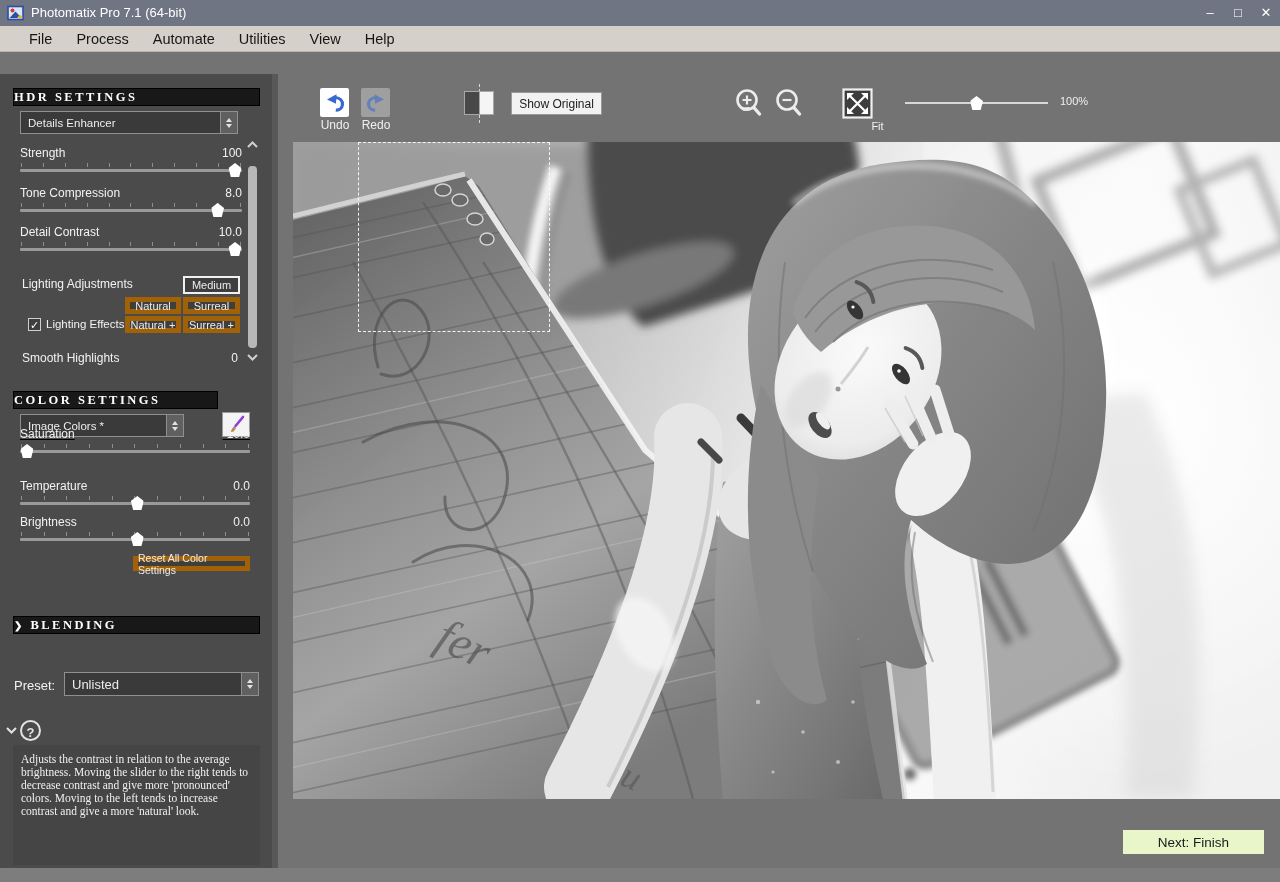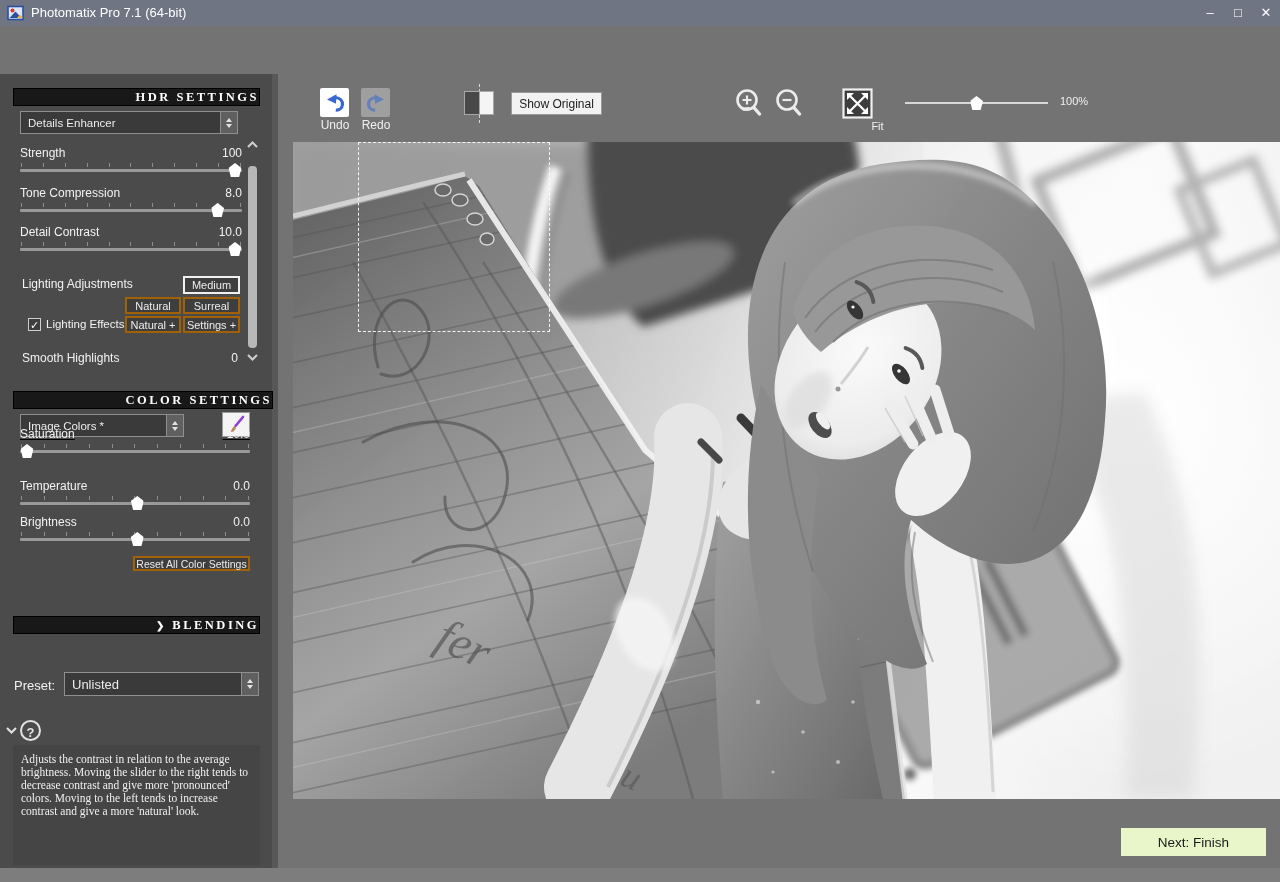--- a/index.html
+++ b/index.html
@@ -17,38 +17,38 @@
   .menu-item{padding:0 12px;font-size:14.5px;color:#161616;height:26px;line-height:26px;cursor:pointer;}
   .docbar{left:0;top:52px;width:1280px;height:22px;background:#595959;}
   .docbar span{position:absolute;left:278px;right:0;text-align:center;line-height:22px;font-size:12.5px;color:#f0f0f0;}
 
   
   .sidebar{left:0;top:74px;width:272px;height:794px;background:#4b4b4b;}
   .divider{left:272px;top:74px;width:6px;height:794px;background:#585858;}
   .bottom-strip{left:0;top:868px;width:1280px;height:14px;background:#7d7d7d;}
 
   .panel-h{background:#181818;border:1px solid #000;color:#fff;font-family:"Liberation Serif",serif;
-    font-size:12.5px;font-weight:bold;letter-spacing:2.5px;display:flex;align-items:center;justify-content:flex-end;box-sizing:border-box;}
+    font-size:12.5px;font-weight:bold;letter-spacing:2.5px;display:flex;align-items:center;justify-content:flex-start;box-sizing:border-box;}
 
   .dropdown{background:#3a3a3a;border:1px solid #8f8f8f;color:#ececec;display:flex;align-items:center;
     padding-left:7px;font-size:11.5px;box-sizing:border-box;cursor:pointer;}
   .spin{margin-left:auto;width:16px;align-self:stretch;background:#606060;border-left:1px solid #8f8f8f;
     display:flex;flex-direction:column;align-items:center;justify-content:center;gap:2px;}
   .spin .up{width:0;height:0;border-left:3.5px solid transparent;border-right:3.5px solid transparent;border-bottom:4px solid #e2e2e2;}
   .spin .dn{width:0;height:0;border-left:3.5px solid transparent;border-right:3.5px solid transparent;border-top:4px solid #e2e2e2;}
 
   .slider{}
   .srow{display:flex;justify-content:space-between;font-size:12px;color:#f2f2f2;margin-bottom:3px;}
   .ticks{display:flex;justify-content:space-between;height:4px;margin:0 1px 2px 1px;}
   .ticks i{width:1px;height:4px;background:#8d8d8d;}
   .track{position:relative;height:3px;background:#999;border-radius:1px;cursor:pointer;}
   .thumb{position:absolute;top:-6px;width:13px;height:14px;background:#fff;transform:translateX(-50%);
     clip-path:polygon(50% 0,100% 36%,82% 100%,18% 100%,0 36%);}
 
-  .chip{background:#3e3e3e;border:2px solid #a16207;color:#ececec;font-size:11px;display:flex;
+  .chip{background:#3e3e3e;border:5px solid #a16207;color:#ececec;font-size:11px;display:flex;
     align-items:center;justify-content:center;box-sizing:border-box;cursor:pointer;}
   .chip.sel{border:2px solid #f0f0f0;}
   .checkbox{width:13px;height:13px;background:#3e3e3e;border:1px solid #cfcfcf;color:#fff;font-size:11px;
     line-height:12px;text-align:center;cursor:pointer;box-sizing:border-box;}
   .sb-label{font-size:12px;color:#f2f2f2;}
 
   .scrollbar-thumb{background:#b8b8b8;border-radius:4px;}
   .help-box{background:#454545;color:#f0f0f0;font-family:"Liberation Serif",serif;font-size:11.5px;
     line-height:13px;padding:8px 8px;box-sizing:border-box;}
   .qcircle{width:21px;height:21px;border:2px solid #e3e3e3;border-radius:50%;color:#e3e3e3;text-align:center;
@@ -59,21 +59,21 @@
   .icon-btn.disabled{background:#9f9f9f;}
   .tool-label{font-size:12px;color:#f0f0f0;text-align:center;}
   .show-orig{background:#f2f2f2;border:1px solid #9a9a9a;color:#1c1c1c;font-size:12px;display:flex;
     align-items:center;justify-content:center;cursor:pointer;box-sizing:border-box;}
   .split-icon{width:30px;height:24px;border:1px solid #a8a8a8;box-sizing:border-box;display:flex;cursor:pointer;}
   .split-icon .l{flex:1;background:#484848;border-right:1px solid #a8a8a8;}
   .split-icon .r{flex:1;background:#f5f5f5;}
   .dashline{width:0;border-left:1px dashed #d8d8d8;}
   .ztrack{position:relative;height:14px;cursor:pointer;}
   .ztrack .line{position:absolute;left:0;right:0;top:6px;height:2px;background:#d8d8d8;}
-  .next-btn{background:#e9f6c9;border:1px solid #737373;color:#1a1a1a;font-size:13.5px;display:flex;
+  .next-btn{background:#e9f6c9;border:3px solid #737373;color:#1a1a1a;font-size:13.5px;display:flex;
     align-items:center;justify-content:center;cursor:pointer;box-sizing:border-box;}
 
   .photo{left:293px;top:142px;width:987px;height:657px;background:#888;overflow:hidden;}
   .marquee{left:65px;top:0;width:192px;height:190px;border:1px dashed rgba(255,255,255,.92);box-sizing:border-box;cursor:move;}
 </style>
 </head>
 <body>
 
 <div class="window">
 
@@ -83,20 +83,28 @@
       <circle cx="5.5" cy="5.5" r="2" fill="#d23c2e"></circle>
       <path d="M2.5,13 L8.5,6.5 L14.5,13 Z" fill="#2c4fa0"></path>
       <path d="M10,13 L13,9.5 L16,13 Z" fill="#e8b33a"></path>
     </svg>
     <span class="abs title-text">Photomatix Pro 7.1 (64-bit)</span>
     <span class="abs winbtn" style="left:1196px;">–</span>
     <span class="abs winbtn" style="left:1224px;">□</span>
     <span class="abs winbtn" style="left:1252px;">✕</span>
   </div>
 
+  <div class="abs menubar">
+    <span class="menu-item">File</span>
+    <span class="menu-item">Process</span>
+    <span class="menu-item">Automate</span>
+    <span class="menu-item">Utilities</span>
+    <span class="menu-item">View</span>
+    <span class="menu-item">Help</span>
+  </div>
 
 
   <div class="abs sidebar"></div>
   <div class="abs divider"></div>
 
   <div class="abs panel-h" style="left:13px;top:88px;width:247px;height:18px;">
     <span>HDR SETTINGS</span>
   </div>
 
   <div class="abs dropdown" style="left:20px;top:111px;width:218px;height:23px;">
@@ -191,27 +199,27 @@
     </div>
   <div class="abs chip" style="left:183px;top:297px;width:57px;height:17px;">
       <span>Surreal</span>
     </div>
   <div class="abs checkbox" style="left:28px;top:318px;"><span>✓</span></div>
   <span class="abs sb-label" style="left:46px;top:318px;font-size:11.5px;">Lighting Effects</span>
   <div class="abs chip" style="left:125px;top:316px;width:56px;height:17px;">
       <span>Natural +</span>
     </div>
   <div class="abs chip" style="left:183px;top:316px;width:57px;height:17px;">
-      <span>Settings +</span>
+      <span>Surreal +</span>
     </div>
 
   <span class="abs sb-label" style="left:22px;top:351px;">Smooth Highlights</span>
   <span class="abs sb-label" style="left:222px;top:351px;width:16px;text-align:right;">0</span>
 
-  <div class="abs panel-h" style="left:13px;top:391px;width:260px;height:18px;">
+  <div class="abs panel-h" style="left:13px;top:391px;width:205px;height:18px;">
     <span>COLOR SETTINGS</span>
   </div>
   <div class="abs dropdown" style="left:20px;top:414px;width:164px;height:23px;">
     <span>Image Colors *</span>
     <span class="spin">
         <i class="up"></i>
         <i class="dn"></i>
       </span>
   </div>
   <div class="abs" style="left:222px;top:412px;width:28px;height:25px;background:#f4f4f4;border:1px solid #9a9a9a;box-sizing:border-box;display:flex;align-items:center;justify-content:center;cursor:pointer;">

